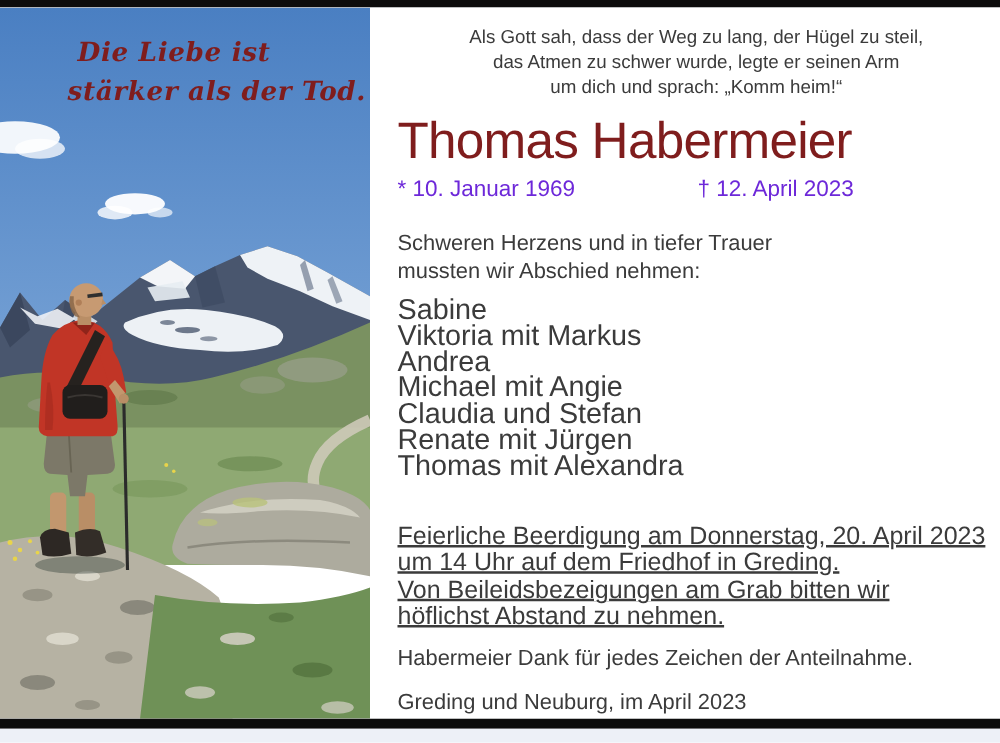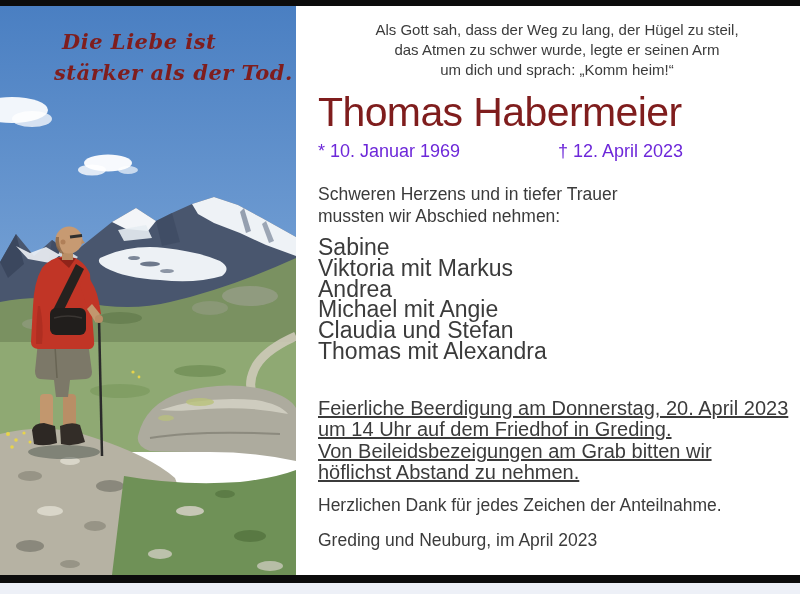--- a/index.html
+++ b/index.html
@@ -188,31 +188,32 @@
         <div>Schweren Herzens und in tiefer Trauer</div>
         <div>mussten wir Abschied nehmen:</div>
       </div>
 
       <div class="mourners">
         <div>Sabine</div>
         <div>Viktoria mit Markus</div>
         <div>Andrea</div>
         <div>Michael mit Angie</div>
         <div>Claudia und Stefan</div>
+        <div>Renate mit Jürgen</div>
         <div>Thomas mit Alexandra</div>
       </div>
 
       <div class="funeral">
         <div>Feierliche Beerdigung am Donnerstag, 20. April 2023</div>
         <div>um 14 Uhr auf dem Friedhof in Greding.</div>
         <div>Von Beileidsbezeigungen am Grab bitten wir</div>
         <div>höflichst Abstand zu nehmen.</div>
       </div>
 
-      <div class="thanks">Herzlichen Dank für jedes Zeichen der Anteilnahme.</div>
+      <div class="thanks">Habermeier Dank für jedes Zeichen der Anteilnahme.</div>
 
       <div class="closing">Greding und Neuburg, im April 2023</div>
 
     </div>
   </div>
 
   <div class="bar-bottom"></div>
   <div class="page-strip"></div>
 </div>
 

